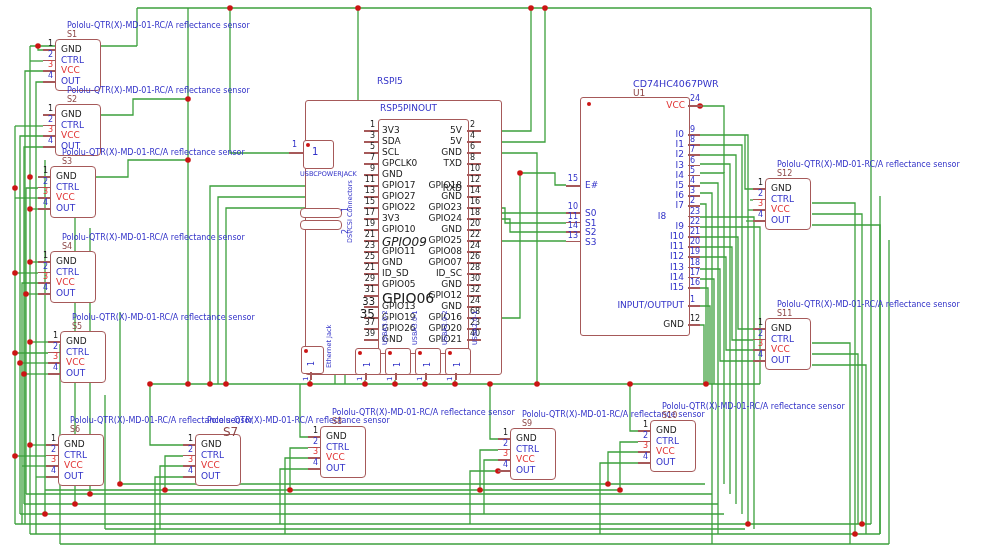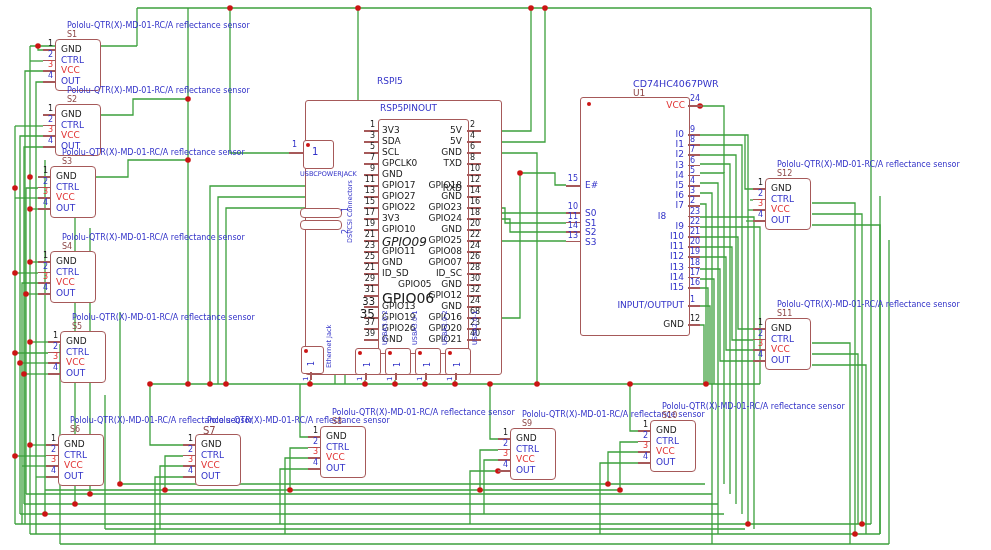--- a/index.html
+++ b/index.html
@@ -261,21 +261,21 @@
       <div style="position: absolute; left: 44px; top: 445.7px; width: 12px; text-align: right; font-size: 8px; color: rgb(50, 50, 200); line-height: 1;">2</div>
       <div style="position: absolute; left: 64px; top: 450.7px; font-size: 9px; color: rgb(50, 50, 200); line-height: 1;">CTRL</div>
       <div style="position: absolute; left: 46px; top: 465.4px; width: 12px; height: 1.5px; background: rgb(166, 89, 89);"></div>
       <div style="position: absolute; left: 44px; top: 456.4px; width: 12px; text-align: right; font-size: 8px; color: rgb(224, 50, 50); line-height: 1;">3</div>
       <div style="position: absolute; left: 64px; top: 461.4px; font-size: 9px; color: rgb(224, 50, 50); line-height: 1;">VCC</div>
       <div style="position: absolute; left: 46px; top: 476.1px; width: 12px; height: 1.5px; background: rgb(166, 89, 89);"></div>
       <div style="position: absolute; left: 44px; top: 467.1px; width: 12px; text-align: right; font-size: 8px; color: rgb(50, 50, 200); line-height: 1;">4</div>
       <div style="position: absolute; left: 64px; top: 472.1px; font-size: 9px; color: rgb(50, 50, 200); line-height: 1;">OUT</div>
       <div style="position: absolute; left: 195px; top: 434px; width: 46px; height: 52px; border: 1.5px solid rgb(166, 89, 89); border-radius: 4px; background: rgb(255, 255, 255); box-sizing: border-box;"></div>
       <div style="position: absolute; left: 207px; top: 417px; font-size: 8px; color: rgb(50, 50, 200); white-space: nowrap; line-height: 1; z-index: 3;">Pololu-QTR(X)-MD-01-RC/A reflectance sensor</div>
-      <div style="position: absolute; left: 203px; top: 426px; font-size: 10px; color: rgb(140, 70, 70); line-height: 1; z-index: 3;">S7</div>
+      <div style="position: absolute; left: 223px; top: 426px; font-size: 12px; color: rgb(140, 70, 70); line-height: 1; z-index: 3;">S7</div>
       <div style="position: absolute; left: 183px; top: 444px; width: 12px; height: 1.5px; background: rgb(166, 89, 89);"></div>
       <div style="position: absolute; left: 181px; top: 435px; width: 12px; text-align: right; font-size: 8px; color: rgb(32, 32, 32); line-height: 1;">1</div>
       <div style="position: absolute; left: 201px; top: 440px; font-size: 9px; color: rgb(32, 32, 32); line-height: 1;">GND</div>
       <div style="position: absolute; left: 183px; top: 454.7px; width: 12px; height: 1.5px; background: rgb(166, 89, 89);"></div>
       <div style="position: absolute; left: 181px; top: 445.7px; width: 12px; text-align: right; font-size: 8px; color: rgb(50, 50, 200); line-height: 1;">2</div>
       <div style="position: absolute; left: 201px; top: 450.7px; font-size: 9px; color: rgb(50, 50, 200); line-height: 1;">CTRL</div>
       <div style="position: absolute; left: 183px; top: 465.4px; width: 12px; height: 1.5px; background: rgb(166, 89, 89);"></div>
       <div style="position: absolute; left: 181px; top: 456.4px; width: 12px; text-align: right; font-size: 8px; color: rgb(224, 50, 50); line-height: 1;">3</div>
       <div style="position: absolute; left: 201px; top: 461.4px; font-size: 9px; color: rgb(224, 50, 50); line-height: 1;">VCC</div>
       <div style="position: absolute; left: 183px; top: 476.1px; width: 12px; height: 1.5px; background: rgb(166, 89, 89);"></div>
@@ -397,21 +397,21 @@
       <div style="position: absolute; left: 348px; top: 242px; width: 27px; text-align: right; font-size: 8px; color: rgb(32, 32, 32); line-height: 1; z-index: 3;">23</div>
       <div style="position: absolute; left: 382px; top: 247px; font-size: 9px; color: rgb(32, 32, 32); line-height: 1; z-index: 3;">GPIO11</div>
       <div style="position: absolute; left: 364px; top: 262px; width: 14px; height: 1.5px; background: rgb(166, 89, 89); z-index: 3;"></div>
       <div style="position: absolute; left: 348px; top: 253px; width: 27px; text-align: right; font-size: 8px; color: rgb(32, 32, 32); line-height: 1; z-index: 3;">25</div>
       <div style="position: absolute; left: 382px; top: 258px; font-size: 9px; color: rgb(32, 32, 32); line-height: 1; z-index: 3;">GND</div>
       <div style="position: absolute; left: 364px; top: 273px; width: 14px; height: 1.5px; background: rgb(166, 89, 89); z-index: 3;"></div>
       <div style="position: absolute; left: 348px; top: 264px; width: 27px; text-align: right; font-size: 8px; color: rgb(32, 32, 32); line-height: 1; z-index: 3;">21</div>
       <div style="position: absolute; left: 382px; top: 269px; font-size: 9px; color: rgb(32, 32, 32); line-height: 1; z-index: 3;">ID_SD</div>
       <div style="position: absolute; left: 364px; top: 284px; width: 14px; height: 1.5px; background: rgb(166, 89, 89); z-index: 3;"></div>
       <div style="position: absolute; left: 348px; top: 275px; width: 27px; text-align: right; font-size: 8px; color: rgb(32, 32, 32); line-height: 1; z-index: 3;">29</div>
-      <div style="position: absolute; left: 398px; top: 280px; font-size: 9px; color: rgb(32, 32, 32); line-height: 1; z-index: 3;">GPIO05</div>
+      <div style="position: absolute; left: 382px; top: 280px; font-size: 9px; color: rgb(32, 32, 32); line-height: 1; z-index: 3;">GPIO05</div>
       <div style="position: absolute; left: 364px; top: 295px; width: 14px; height: 1.5px; background: rgb(166, 89, 89); z-index: 3;"></div>
       <div style="position: absolute; left: 348px; top: 286px; width: 27px; text-align: right; font-size: 8px; color: rgb(32, 32, 32); line-height: 1; z-index: 3;">31</div>
       <div style="position: absolute; left: 382px; top: 291px; font-size: 14px; color: rgb(32, 32, 32); line-height: 1; z-index: 3;">GPIO06</div>
       <div style="position: absolute; left: 364px; top: 306px; width: 14px; height: 1.5px; background: rgb(166, 89, 89); z-index: 3;"></div>
       <div style="position: absolute; left: 348px; top: 297px; width: 27px; text-align: right; font-size: 10px; color: rgb(32, 32, 32); line-height: 1; z-index: 3;">33</div>
       <div style="position: absolute; left: 382px; top: 302px; font-size: 9px; color: rgb(32, 32, 32); line-height: 1; z-index: 3;">GPIO13</div>
       <div style="position: absolute; left: 364px; top: 317px; width: 14px; height: 1.5px; background: rgb(166, 89, 89); z-index: 3;"></div>
       <div style="position: absolute; left: 348px; top: 308px; width: 27px; text-align: right; font-size: 12px; color: rgb(32, 32, 32); line-height: 1; z-index: 3;">35</div>
       <div style="position: absolute; left: 382px; top: 313px; font-size: 9px; color: rgb(32, 32, 32); line-height: 1; z-index: 3;">GPIO19</div>
       <div style="position: absolute; left: 364px; top: 328px; width: 14px; height: 1.5px; background: rgb(166, 89, 89); z-index: 3;"></div>

